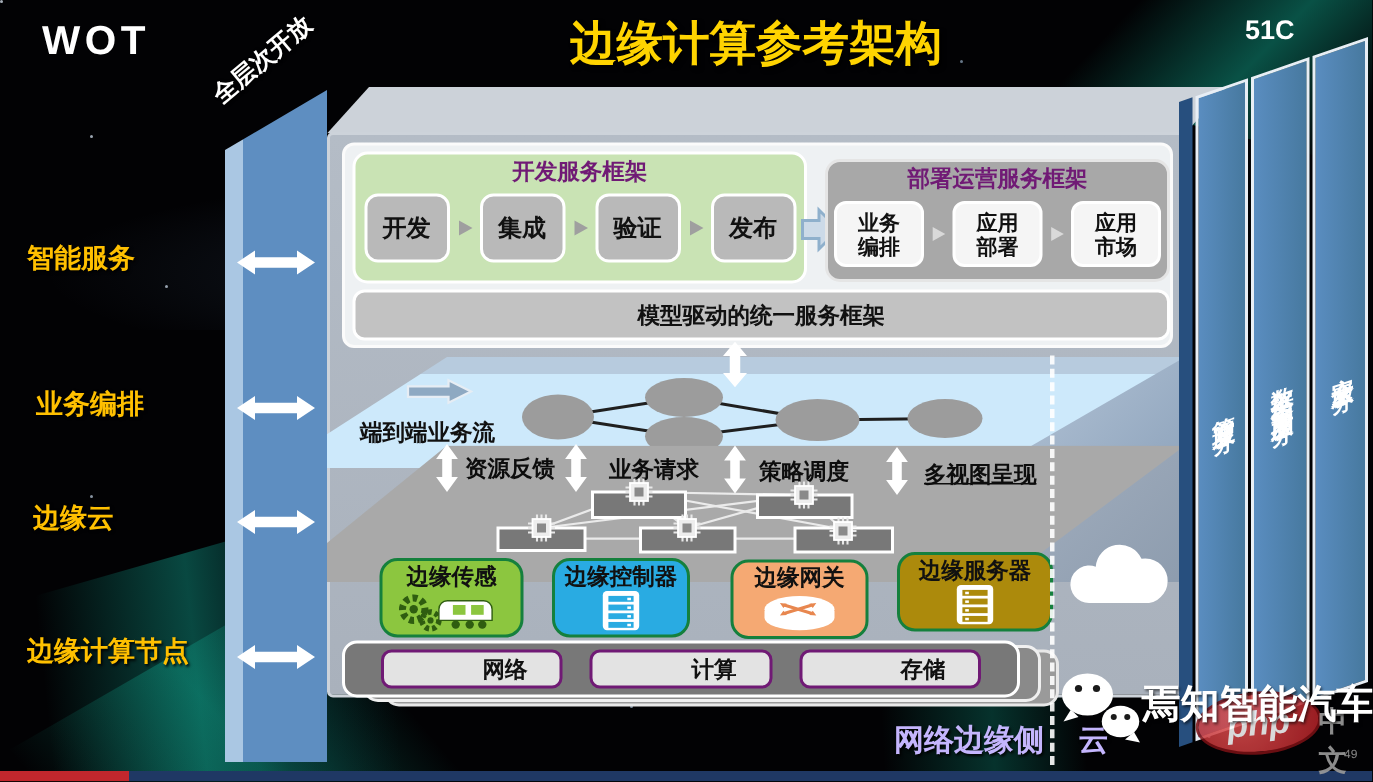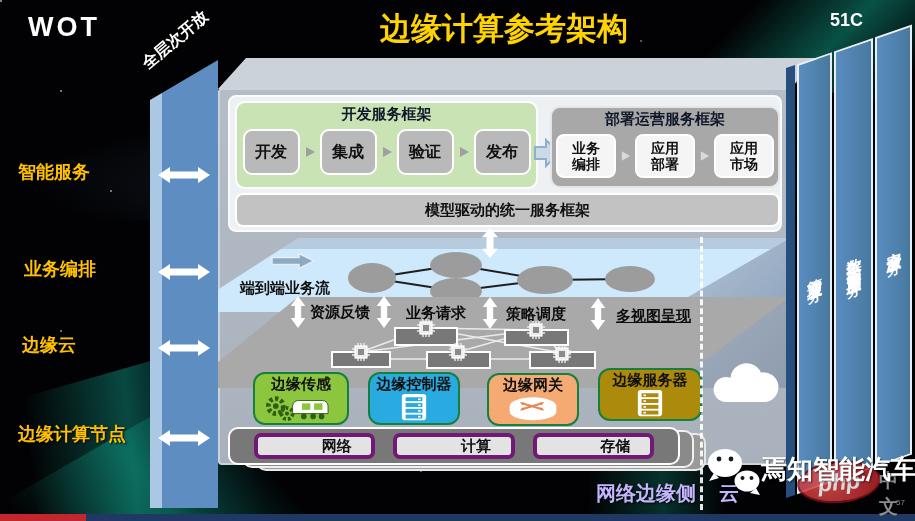--- a/index.html
+++ b/index.html
@@ -37,21 +37,21 @@
   .boxtop{left:218px;top:58px;width:600px;height:31px;background:#ccd2d9;
     clip-path:polygon(28px 0,600px 0,572px 100%,0 100%);}
   .mainbox{left:218px;top:88px;width:572px;height:377px;border-radius:4px;
     background:linear-gradient(180deg,#b4bcc6,#a9b1bc);border:2px solid #cdd3da;box-sizing:border-box;}
 
   
   .svcbox{left:228px;top:95px;width:554px;height:137px;background:#eef1f3;
     border:2px solid #fbfbfb;border-radius:8px;box-sizing:border-box;}
   .devbox{left:235px;top:101px;width:303px;height:88px;background:#c9e3b4;
     border:2px solid #fff;border-radius:10px;box-sizing:border-box;}
-  .fw-title{text-align:center;font-size:15px;font-weight:700;color:#0f172a;margin-top:2px;}
+  .fw-title{text-align:center;font-size:15px;font-weight:700;color:#701a75;margin-top:2px;}
   .steprow{display:flex;align-items:center;justify-content:center;gap:3px;margin-top:5px;padding:0 4px;}
   .step{width:57px;height:46px;background:#b9b9b9;border:2px solid #fff;border-radius:9px;
     box-sizing:border-box;display:flex;align-items:center;justify-content:center;
     font-size:16px;font-weight:700;color:#111;}
   .bigarrow{left:533px;top:137px;}
   .depbox{left:550px;top:106px;width:230px;height:82px;background:#a8a8a8;
     border:2px solid #e5e5e5;border-radius:10px;box-sizing:border-box;}
   .dstep{width:64px;height:44px;background:#f5f5f5;border:2px solid #fff;border-radius:8px;
     box-sizing:border-box;display:flex;align-items:center;justify-content:center;
     font-size:14px;font-weight:700;color:#111;line-height:1.15;text-align:center;}
@@ -90,21 +90,21 @@
   .n-green{left:253px;top:372px;width:96px;height:53px;background:#8cc63f;}
   .n-blue{left:368px;top:372px;width:92px;height:53px;background:#29abe2;}
   .n-orange{left:487px;top:373px;width:92px;height:53px;background:#f5a973;}
   .n-gold{left:598px;top:368px;width:104px;height:53px;background:#ac8a0c;}
 
   
   .bar-back2{left:256px;top:433px;width:450px;height:38px;background:#9a9a9a;border:2px solid #e8e8e8;border-radius:10px;box-sizing:border-box;}
   .bar-back1{left:242px;top:430px;width:452px;height:38px;background:#8a8a8a;border:2px solid #f0f0f0;border-radius:10px;box-sizing:border-box;}
   .bar-front{left:228px;top:427px;width:452px;height:38px;background:#787878;border:2px solid #fff;border-radius:10px;
     box-sizing:border-box;display:flex;align-items:center;gap:18px;padding:0 24px;}
-  .rescell{flex:1;height:26px;background:#e3e3e3;border:4px solid #701a75;border-radius:7px;box-sizing:border-box;
+  .rescell{flex:1;height:26px;background:#e3e3e3;border:2px solid #701a75;border-radius:7px;box-sizing:border-box;
     display:flex;align-items:center;justify-content:center;font-size:15px;font-weight:700;color:#111;padding-left:44px;}
 
   .dashline{left:700px;top:237px;height:273px;width:0;border-left:3px dashed rgba(255,255,255,.9);}
 
   
   .panels{left:786px;top:68px;width:128px;height:430px;transform:skewY(-19deg);
     transform-origin:0 0;display:flex;}
   .p-edge{width:9px;height:100%;background:#274f7e;margin-right:2px;}
   .panel{width:36px;height:100%;margin-right:2px;background:linear-gradient(90deg,#5a8dc0,#47799f);
     border:2px solid #e8eef5;box-sizing:border-box;display:flex;align-items:center;justify-content:center;}
@@ -383,15 +383,15 @@
     <ellipse cx="41" cy="35" rx="12.5" ry="10.5" fill="#fff"></ellipse>
     <path d="M50 42 l4 7 -10 -2 z" fill="#fff"></path>
     <circle cx="36.5" cy="32" r="2" fill="#1a1a1a"></circle>
       <circle cx="45.5" cy="32" r="2" fill="#1a1a1a"></circle>
   </svg>
   <div class="abs phplogo">
     <span class="phptxt">php</span>
   </div>
   <div class="abs cnnet">中文网</div>
   <div class="abs yanzhi">焉知智能汽车</div>
-  <div class="abs pagenum">57</div>
+  <div class="abs pagenum">49</div>
 
 </div>
 
 </body></html>

